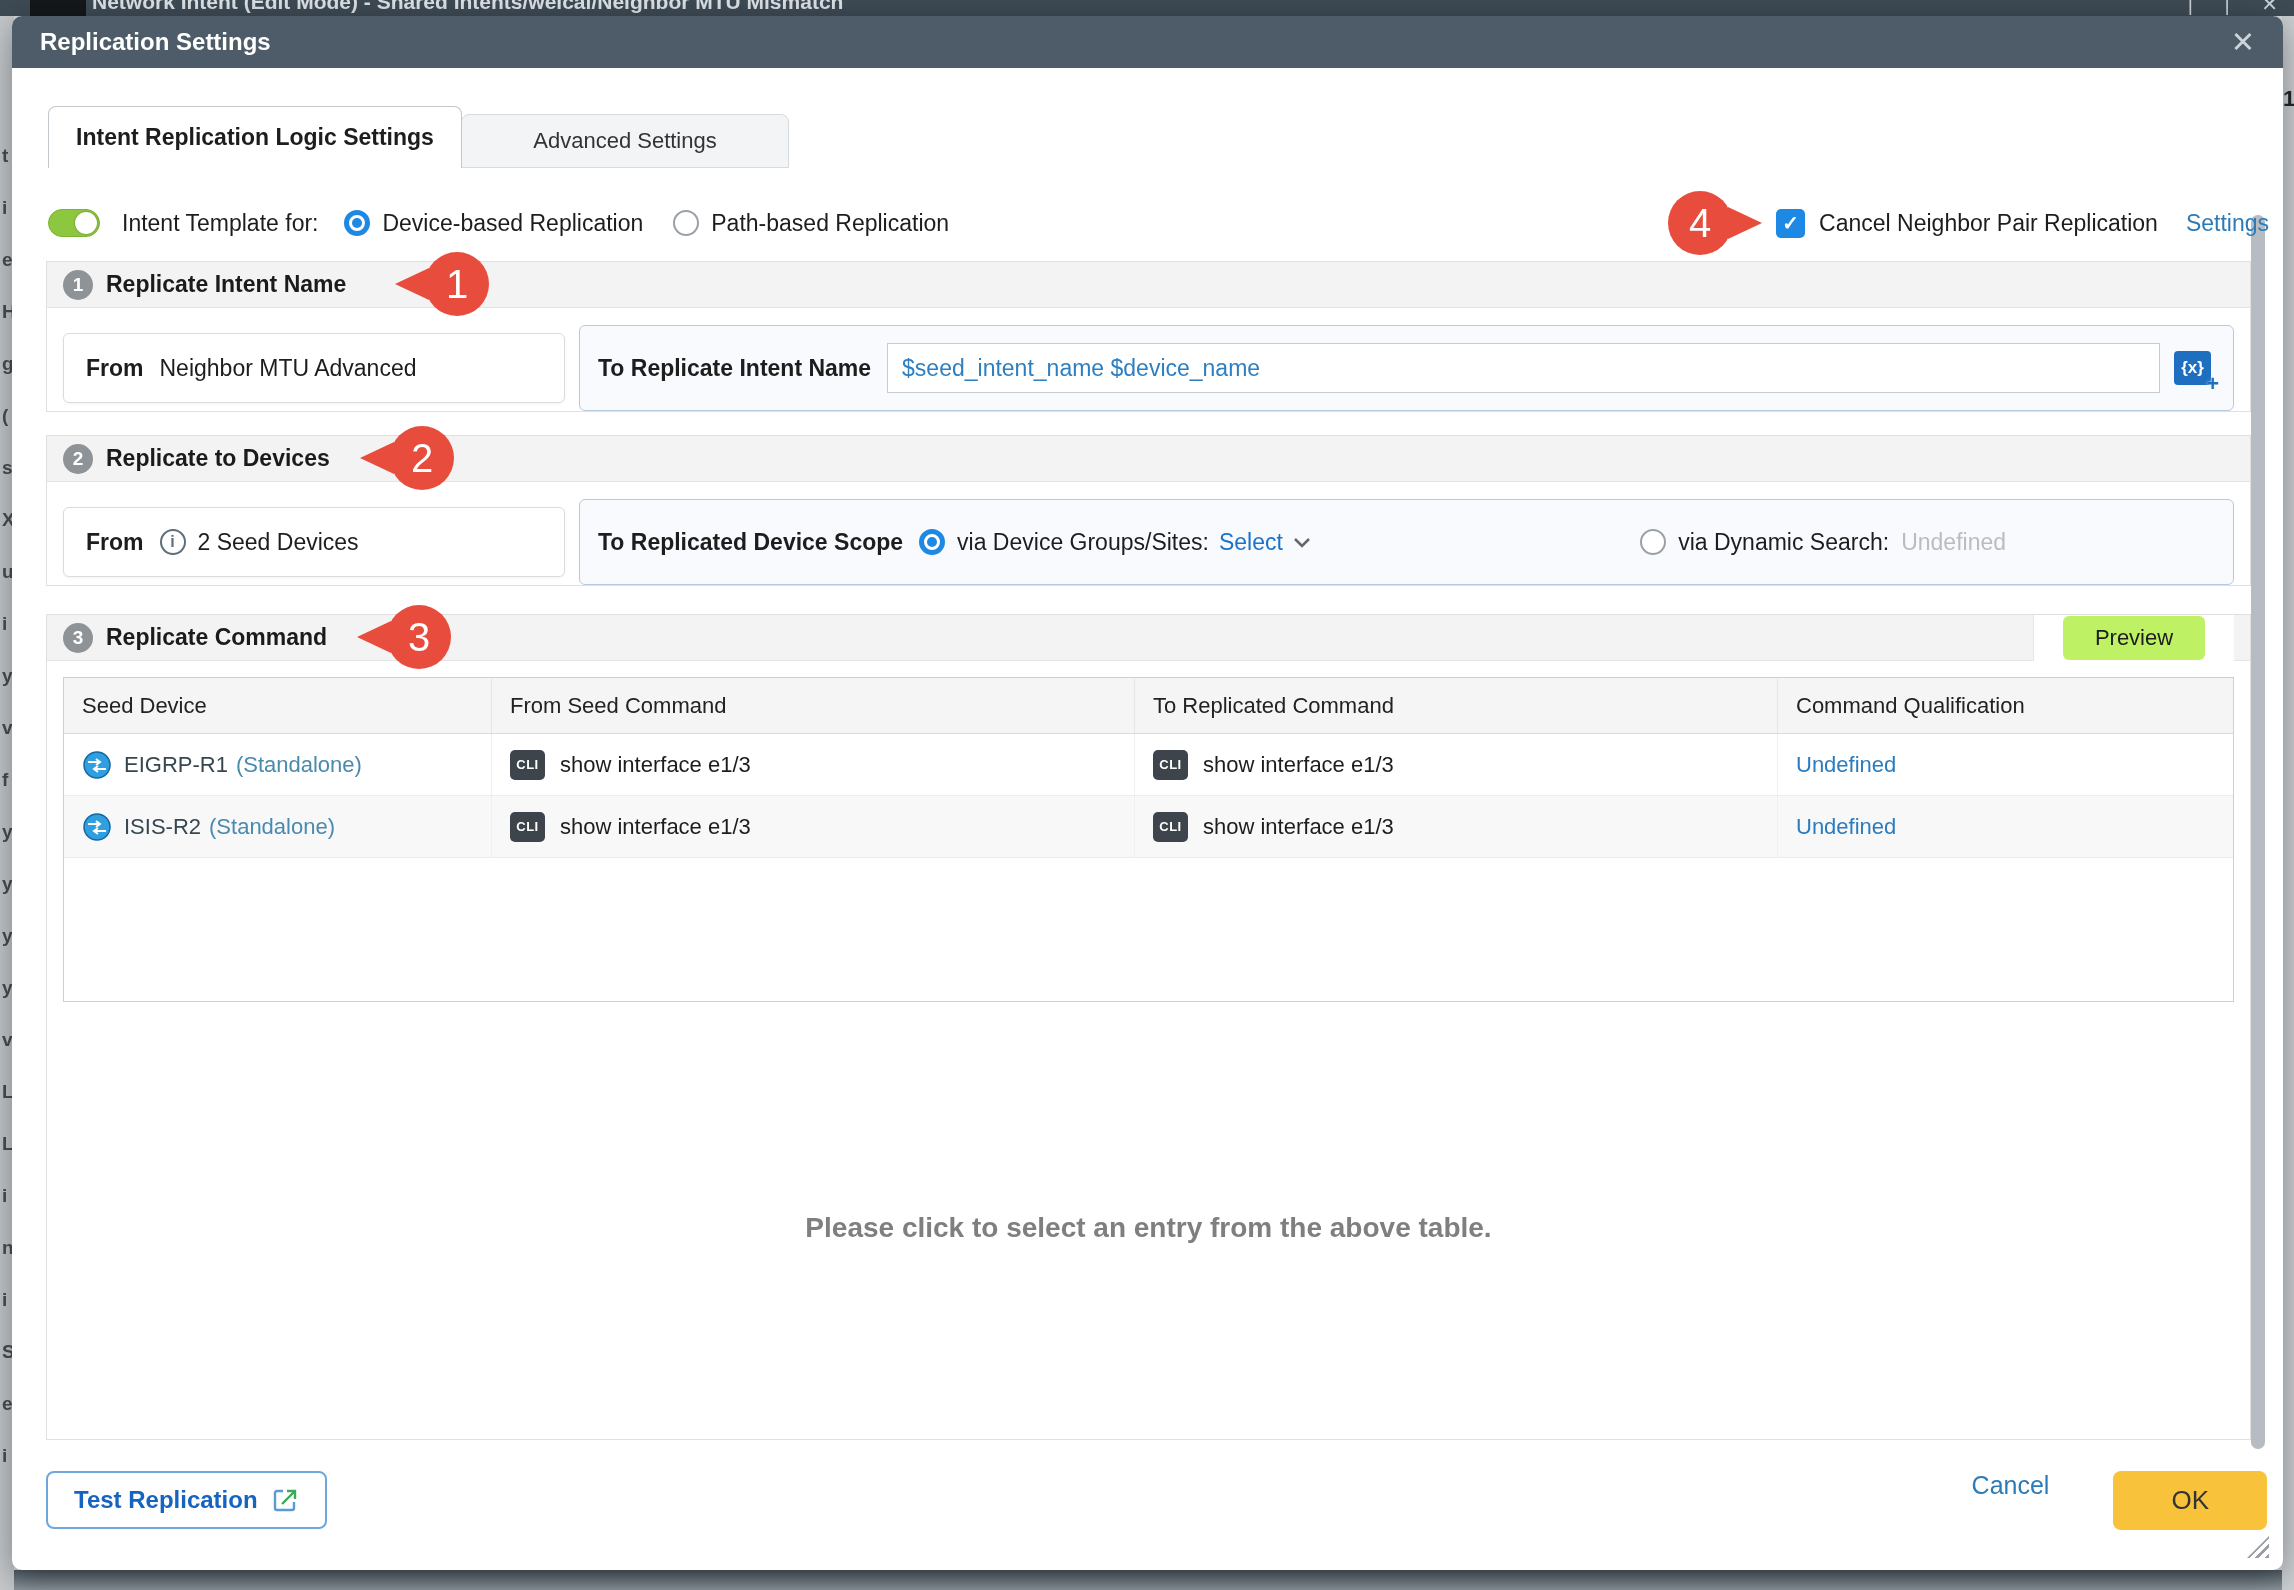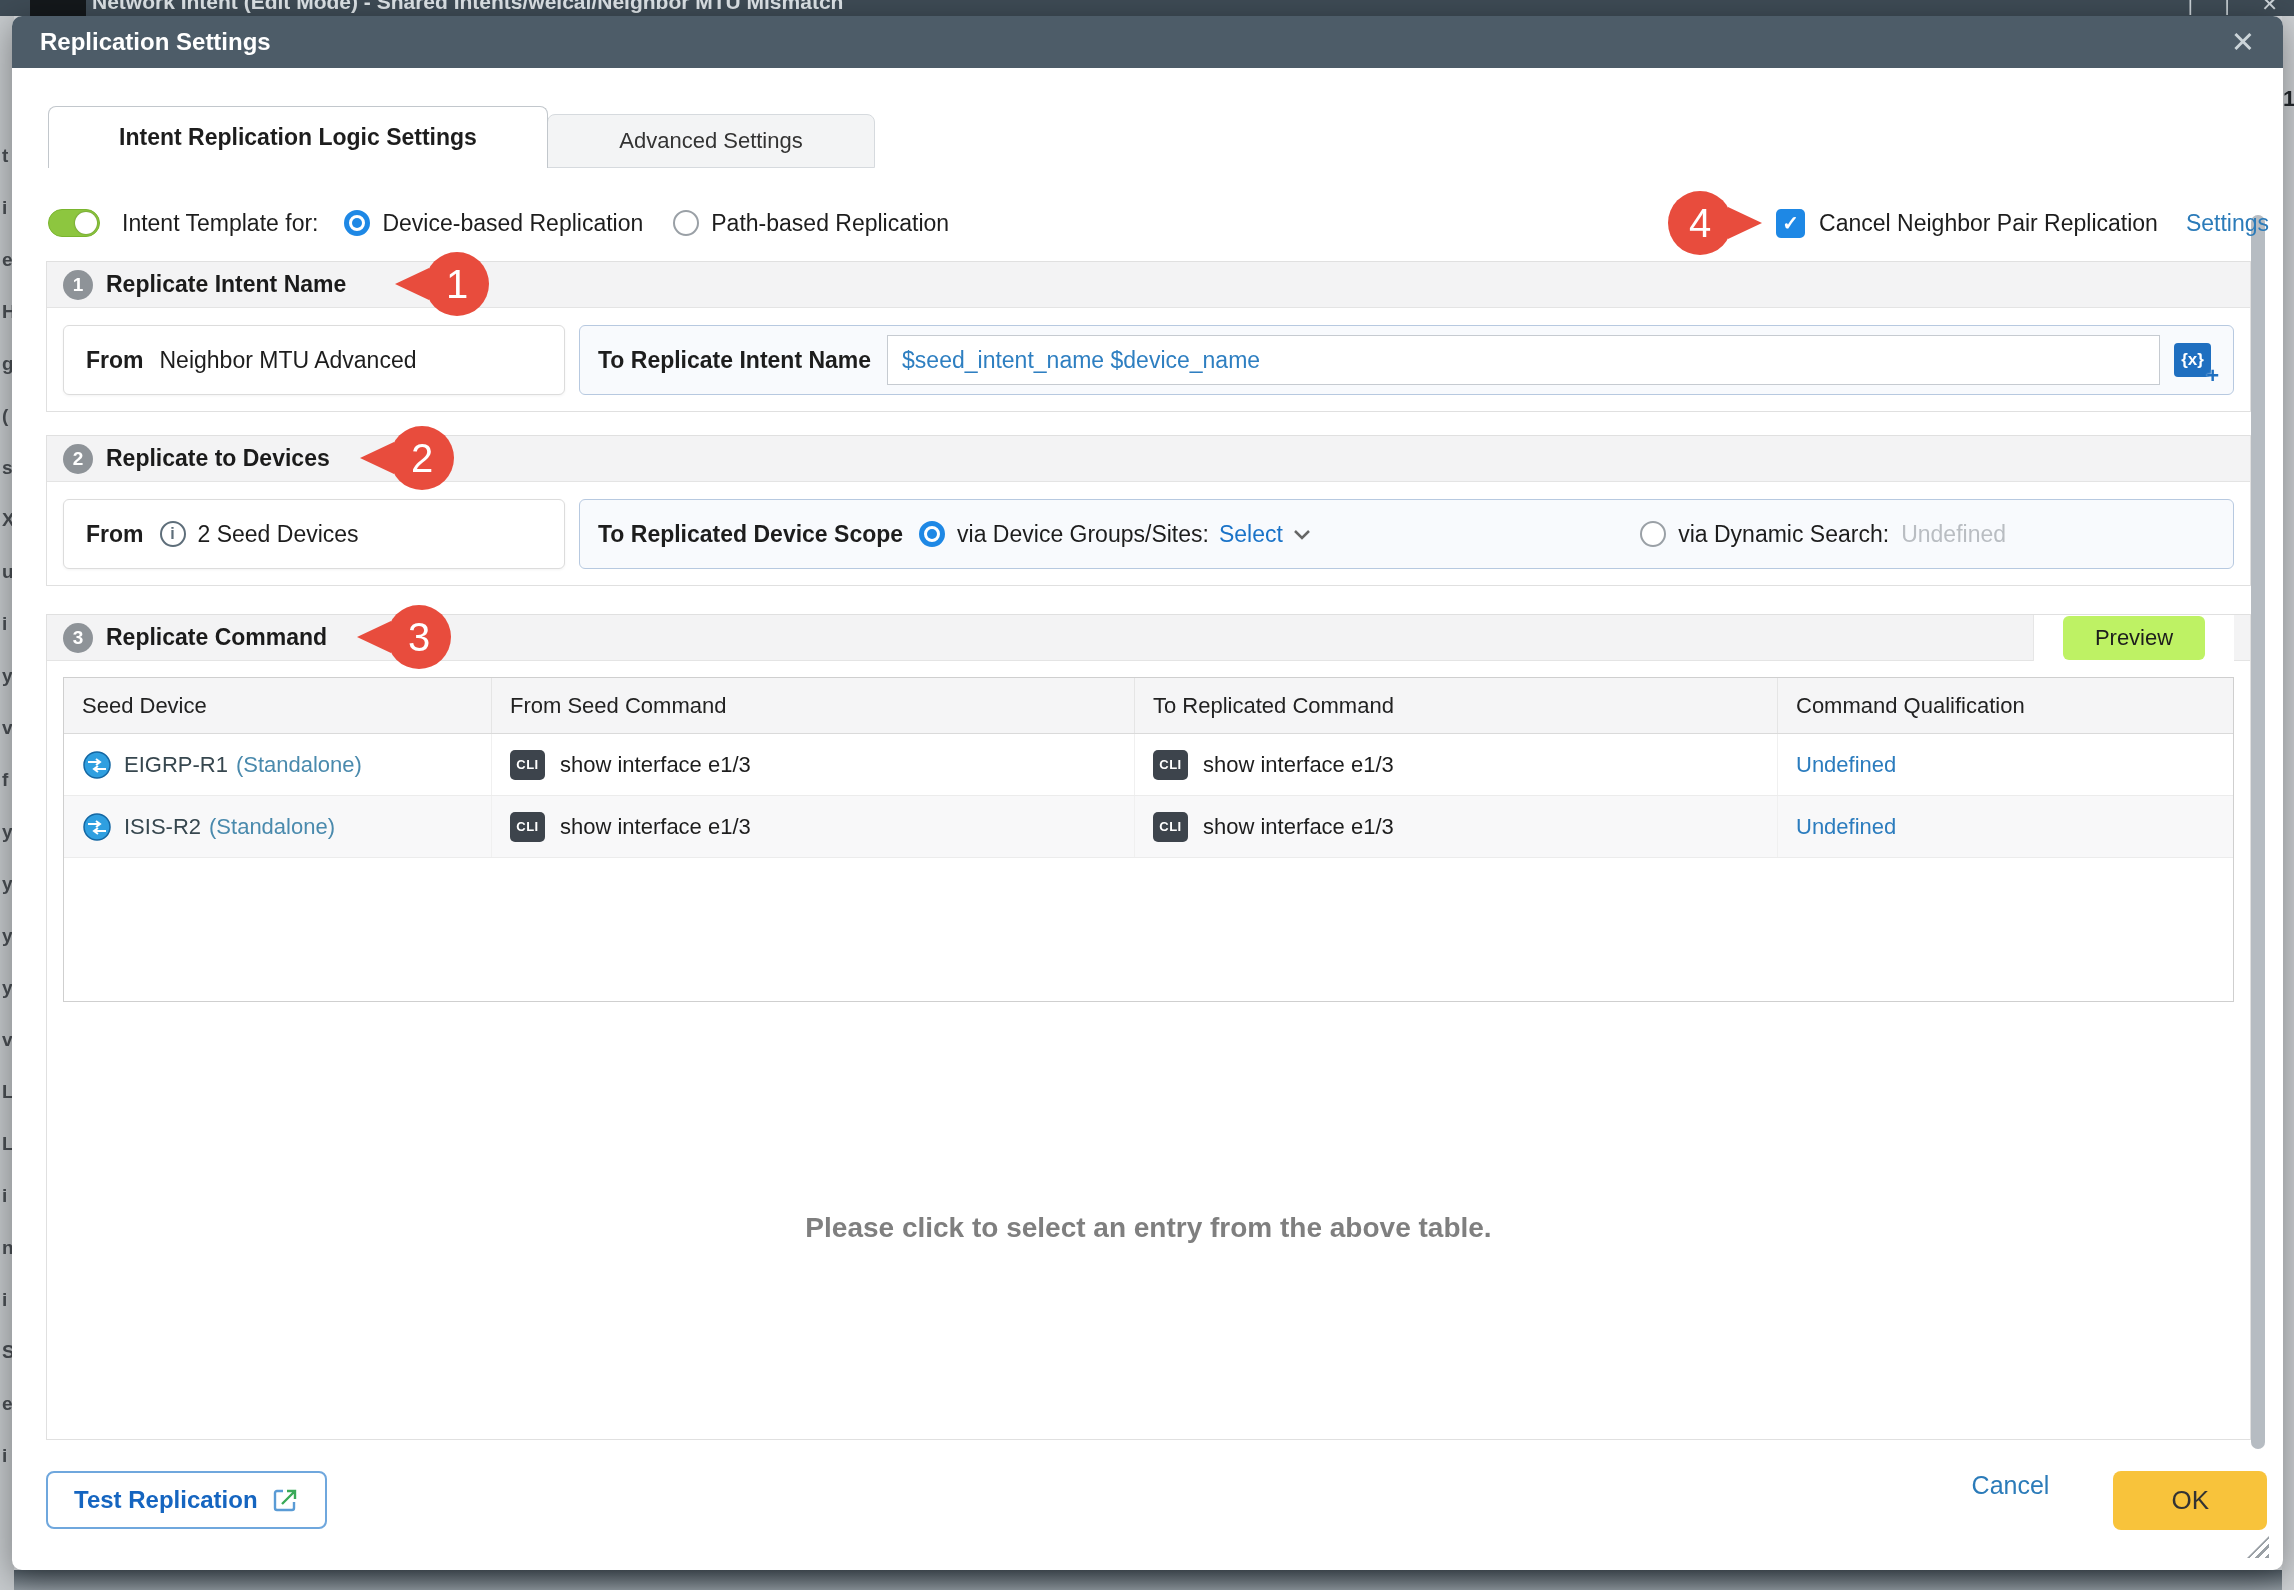--- a/index.html
+++ b/index.html
@@ -24,21 +24,21 @@
   .modal-header { height:52px; background:#4d5c68; border-radius:10px 10px 0 0; display:flex; align-items:center; padding:0 28px;gap:20px; }
   .modal-title { color:#fff; font-size:24px; font-weight:600; }
   .modal-close { margin-left:auto; color:#ccd5da; font-size:29px; line-height:1; cursor:pointer; }
 
   .scrollbar-track { position:absolute; right:18px; top:199px; width:14px; height:1234px; background:#f1f2f3; border-radius:7px; }
   .scrollbar-thumb { position:absolute; left:0; top:0; width:14px; height:100%; background:#b6bcc2; border-radius:7px; }
 
   
   .tabs { position:absolute; left:36px; top:90px; display:flex; align-items:flex-end; }
   .tab { display:flex; align-items:center; justify-content:center; border-radius:8px 8px 0 0; cursor:pointer; }
-  .tab.active { width:500px; height:62px; background:#fff; border:1px solid #c2c7cc; border-bottom:none; font-weight:700; font-size:23px; color:#1d1d1d; z-index:3; }
+  .tab.active { width:414px; height:62px; background:#fff; border:1px solid #c2c7cc; border-bottom:none; font-weight:700; font-size:23px; color:#1d1d1d; z-index:3; }
   .tab.inactive { width:328px; height:54px; background:#f3f4f5; border:1px solid #d6dade; font-size:22px; color:#333; margin-left:-1px; }
 
   
   .template-row { position:absolute; left:36px; right:14px; top:179px; height:56px; display:flex; align-items:center; font-size:23px; color:#1d1d1d; }
   .toggle { width:52px; height:28px; border-radius:14px; background:#8dc63f; position:relative; border:1px solid #7ab52f; cursor:pointer; }
   .toggle .knob { position:absolute; right:2px; top:2px; width:22px; height:22px; border-radius:50%; background:#fff; box-shadow:0 0 2px rgba(0,0,0,.4); }
   .tpl-label { margin-left:22px; margin-right:26px; }
   .radio { width:26px; height:26px; border-radius:50%; background:#fff; border:2px solid #9aa0a6; flex:0 0 auto; cursor:pointer; }
   .radio.checked { border:5px solid #1e88e5; position:relative; }
   .radio.checked::after { content:""; position:absolute; left:3px; top:3px; width:10px; height:10px; border-radius:50%; background:#1e88e5; }
@@ -57,21 +57,21 @@
 
   
   .section { position:absolute; left:34px; width:2205px; border:1px solid #e0e0e0; background:#fff; }
   .sec-header { position:relative; display:flex; align-items:center; height:46px; background:#f3f3f4; border-bottom:1px solid #e4e4e4; padding:0 16px; }
   .numcircle { width:30px; height:30px; border-radius:50%; background:#8e9398; color:#fff; font-size:19px; font-weight:700; display:flex; align-items:center; justify-content:center; margin-right:13px; flex:0 0 auto; }
   .sec-title { font-size:23px; font-weight:700; color:#1b1b1b; }
   .sec-body { display:flex; padding:17px 16px; align-items:center; }
 
   .from-box { width:502px; height:70px; border:1px solid #dcdcdc; border-radius:6px; box-shadow:0 1px 3px rgba(0,0,0,.05); display:flex; align-items:center; padding:0 22px; font-size:23px; color:#1d1d1d; background:#fff; flex:0 0 auto; }
   .from-box b { margin-right:16px; }
-  .scope-box { flex:1; margin-left:14px; height:70px; background:#f8fafd; border:1px solid #b7c9e0; border-radius:6px; display:flex; align-items:center; padding:0 18px; font-size:23px; color:#1d1d1d; }
+  .scope-box { flex:1; margin-left:14px; height:86px; background:#f8fafd; border:1px solid #b7c9e0; border-radius:6px; display:flex; align-items:center; padding:0 18px; font-size:23px; color:#1d1d1d; }
   .scope-box b { margin-right:16px; white-space:nowrap; }
   .intent-input { flex:1; height:50px; background:#fff; border:1px solid #c6cbd1; display:flex; align-items:center; padding:0 14px; font-size:23px; color:#2e7fc1; overflow:hidden; white-space:nowrap; }
   .var-icon { position:relative; width:37px; height:34px; background:#1f6fc0; border-radius:4px; color:#fff; font-size:17px; font-weight:700; display:flex; align-items:center; justify-content:center; margin:0 4px 0 14px; cursor:pointer; flex:0 0 auto; }
   .var-icon .plus { position:absolute; right:-8px; bottom:-12px; color:#1f6fc0; font-size:22px; font-weight:700; text-shadow:0 0 2px #f8fafd; }
 
   .info-icon { width:26px; height:26px; border-radius:50%; border:2px solid #5e6e7a; color:#5e6e7a; font-size:16px; font-weight:700; display:flex; align-items:center; justify-content:center; margin-right:12px; flex:0 0 auto; }
   .select-link { color:#1a73c8; margin-left:10px; cursor:pointer; }
   .chevron { margin-left:10px; }
   .dyn-group { margin-left:auto; margin-right:209px; display:flex; align-items:center; gap:12px; white-space:nowrap; }
   .undef-gray { color:#b9bdc2; }

